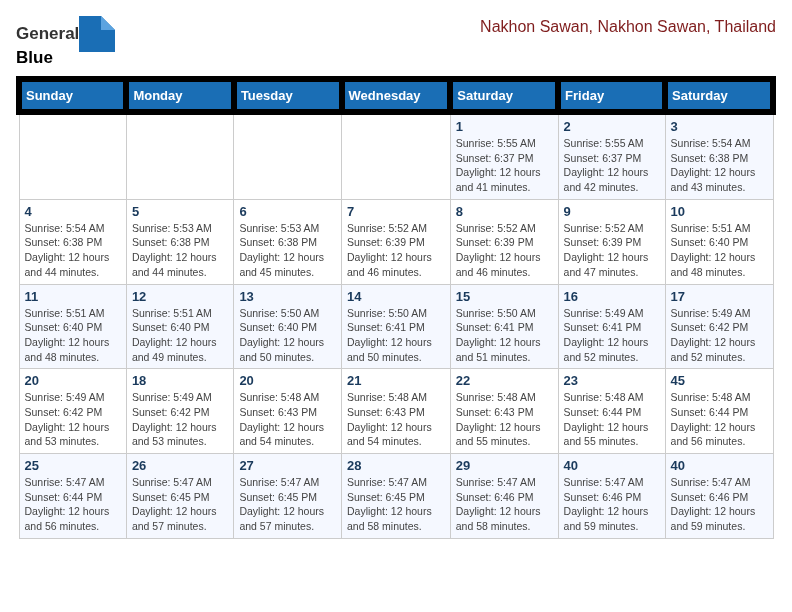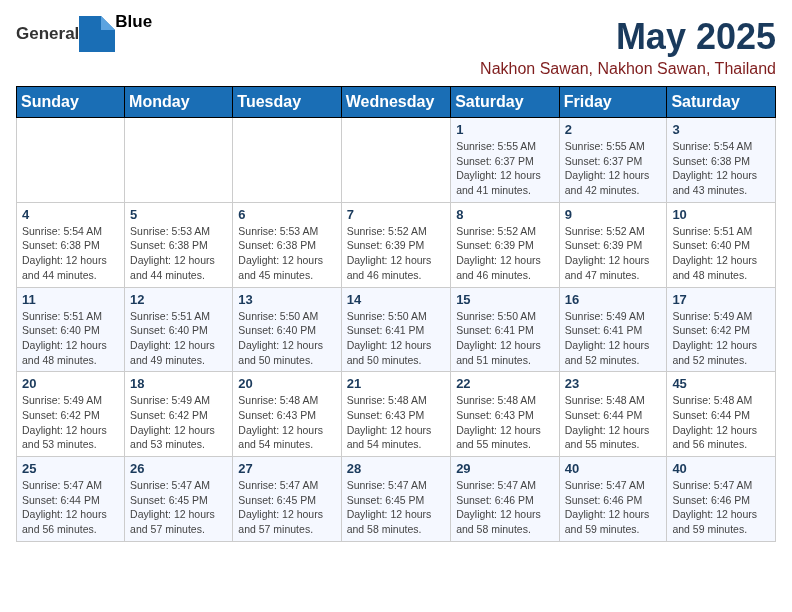--- a/index.html
+++ b/index.html
@@ -20,45 +20,46 @@
     .main-title { font-size: 36px; font-weight: bold; color: #1a3a5c; }
     .sub-title { font-size: 16px; color: #7f1d1d; margin-top: 2px; }
     .calendar {
       width: 100%;
       border-collapse: collapse;
       border: 1px solid #ccc;
     }
     .calendar th {
       background: #1a6eb5;
       color: #fff;
-      font-size: 16px;
+      font-size: 13px;
       font-weight: bold;
       padding: 6px 4px;
       text-align: left;
-      border: 1px solid #000000;
+      border: 6px solid #000000;
     }
     .calendar td {
       vertical-align: top;
       padding: 4px 5px;
       border: 1px solid #ccc;
       width: 110px;
       min-height: 80px;
       font-size: 11px;
       color: #333;
       background: #fff;
     }
     .calendar tr:nth-child(odd) td { background: #f5f8ff; }
     .calendar tr:nth-child(even) td { background: #ffffff; }
     
     .calendar thead tr th { background: #1a6eb5; }
     .day-number { font-size: 13px; font-weight: bold; color: #1a3a5c; margin-bottom: 2px; }
     .day-info { font-size: 10.5px; color: #444; line-height: 1.4; }
     .empty-cell { background: #fff !important; }
     .logo-wrapper {
       display: flex;
+      flex-direction: column;
       align-items: flex-start;
     }
     .logo-row {
       display: flex;
       align-items: center;
     }
     .logo-svg { width: 36px; height: 36px; }
   </style>
 </head>
 <body>
@@ -68,21 +69,20 @@
     <div class="logo-row">
       <div style="font-size:17px; font-weight:bold; color:#333; line-height:1.1;">General</div>
       <svg class="logo-svg" viewBox="0 0 36 36">
         <polygon points="0,0 22,0 36,14 36,36 0,36" fill="#1a6eb5"></polygon>
         <polygon points="22,0 36,14 22,14" fill="#5ba3e0"></polygon>
       </svg>
     </div>
     <div style="font-size:17px; font-weight:bold; color:#000000; margin-top:-4px;">Blue</div>
   </div>
   <div class="title-area">
-    <div class="main-title">May 2025</div>
     <div class="sub-title">Nakhon Sawan, Nakhon Sawan, Thailand</div>
   </div>
 </div>
 
 <table class="calendar">
   <thead>
     <tr>
     <th>Sunday</th>
         <th>Monday</th>
         <th>Tuesday</th>

